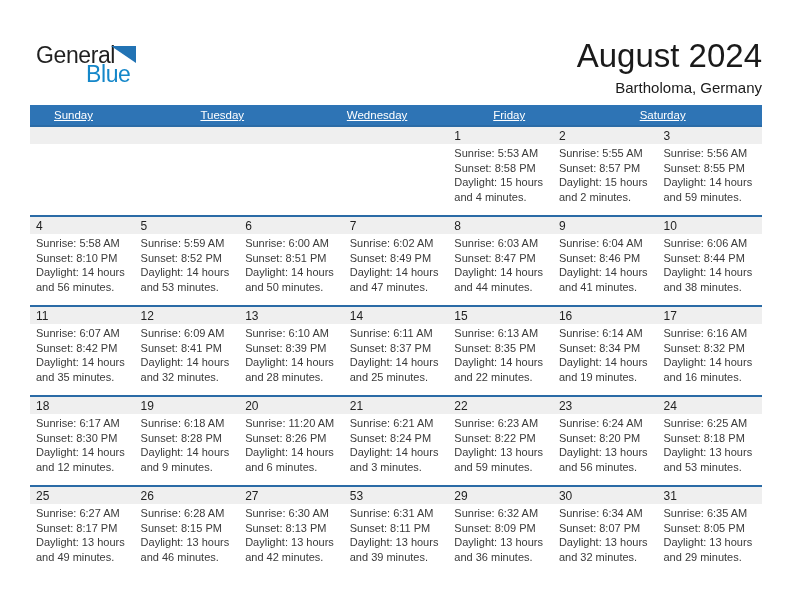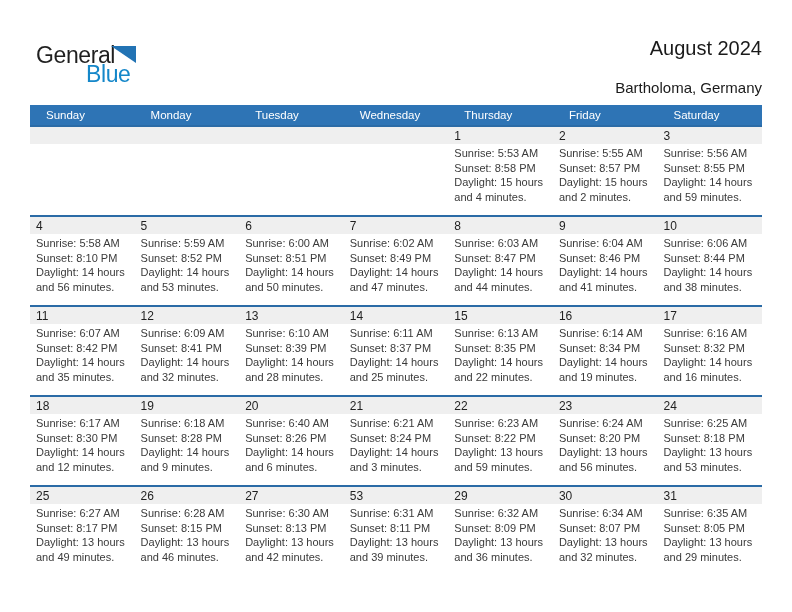--- a/index.html
+++ b/index.html
@@ -30,39 +30,39 @@
   .lg-blue {
     position: absolute; left: 50px; top: 19px;
     font-size: 23px; letter-spacing: -0.4px;
     color: var(--logo-blue, #1587C9);
     text-align: center;
   }
 
   
   .title {
     position: absolute; right: 30px; top: 37px;
-    font-size: 20px; color: #1a1a1a;
+    font-size: 33px; color: #1a1a1a;
   }
   .subtitle {
     position: absolute; right: 30px; top: 79px;
     font-size: 15px; color: #1a1a1a; margin-left: 11px;
   }
 
   
   .calendar {
     position: absolute; left: 30px; top: 105px; width: 732px;
   }
   .cal-header {
     display: flex; height: 20px;
     background: var(--header-bg, #2E74B5);
   }
   .hcell {
     flex: 1 1 0; color: #ffffff;
     font-size: 11.5px; line-height: 20px;
-    padding-left: 16px; overflow: hidden; white-space: nowrap;
+    padding-left: 24px; overflow: hidden; white-space: nowrap; text-decoration: underline;
   }
   .week {
     border-top: 2px solid var(--row-border, #2B6BA6);
   }
   .band {
     display: flex; height: 17px;
     background: var(--band-bg, #EFEFEF);
   }
   .daynum {
     flex: 1 1 0; font-size: 12px; line-height: 18px;
@@ -85,24 +85,22 @@
   <span class="lg-triangle"></span>
   <span class="lg-blue">Blue</span>
 </div>
 
 <div class="title">August 2024</div>
 <div class="subtitle">Bartholoma, Germany</div>
 
 <div class="calendar">
   <div class="cal-header" id="cal-header">
       <div class="hcell">Sunday</div>
-      <div class="hcell">Monday</div>
       <div class="hcell">Tuesday</div>
       <div class="hcell">Wednesday</div>
-      <div class="hcell">Thursday</div>
       <div class="hcell">Friday</div>
       <div class="hcell">Saturday</div>
     </div>
   <div id="cal-body">
       <div class="week">
         <div class="band">
           <div class="daynum"></div>
           <div class="daynum"></div>
           <div class="daynum"></div>
           <div class="daynum"></div>
@@ -262,21 +260,21 @@
             <div class="line">Daylight: 14 hours</div>
             <div class="line">and 12 minutes.</div>
           </div>
           <div class="cell">
             <div class="line">Sunrise: 6:18 AM</div>
             <div class="line">Sunset: 8:28 PM</div>
             <div class="line">Daylight: 14 hours</div>
             <div class="line">and 9 minutes.</div>
           </div>
           <div class="cell">
-            <div class="line">Sunrise: 6:40 AM</div>
+            <div class="line">Sunrise: 11:20 AM</div>
             <div class="line">Sunset: 8:26 PM</div>
             <div class="line">Daylight: 14 hours</div>
             <div class="line">and 6 minutes.</div>
           </div>
           <div class="cell">
             <div class="line">Sunrise: 6:21 AM</div>
             <div class="line">Sunset: 8:24 PM</div>
             <div class="line">Daylight: 14 hours</div>
             <div class="line">and 3 minutes.</div>
           </div>

